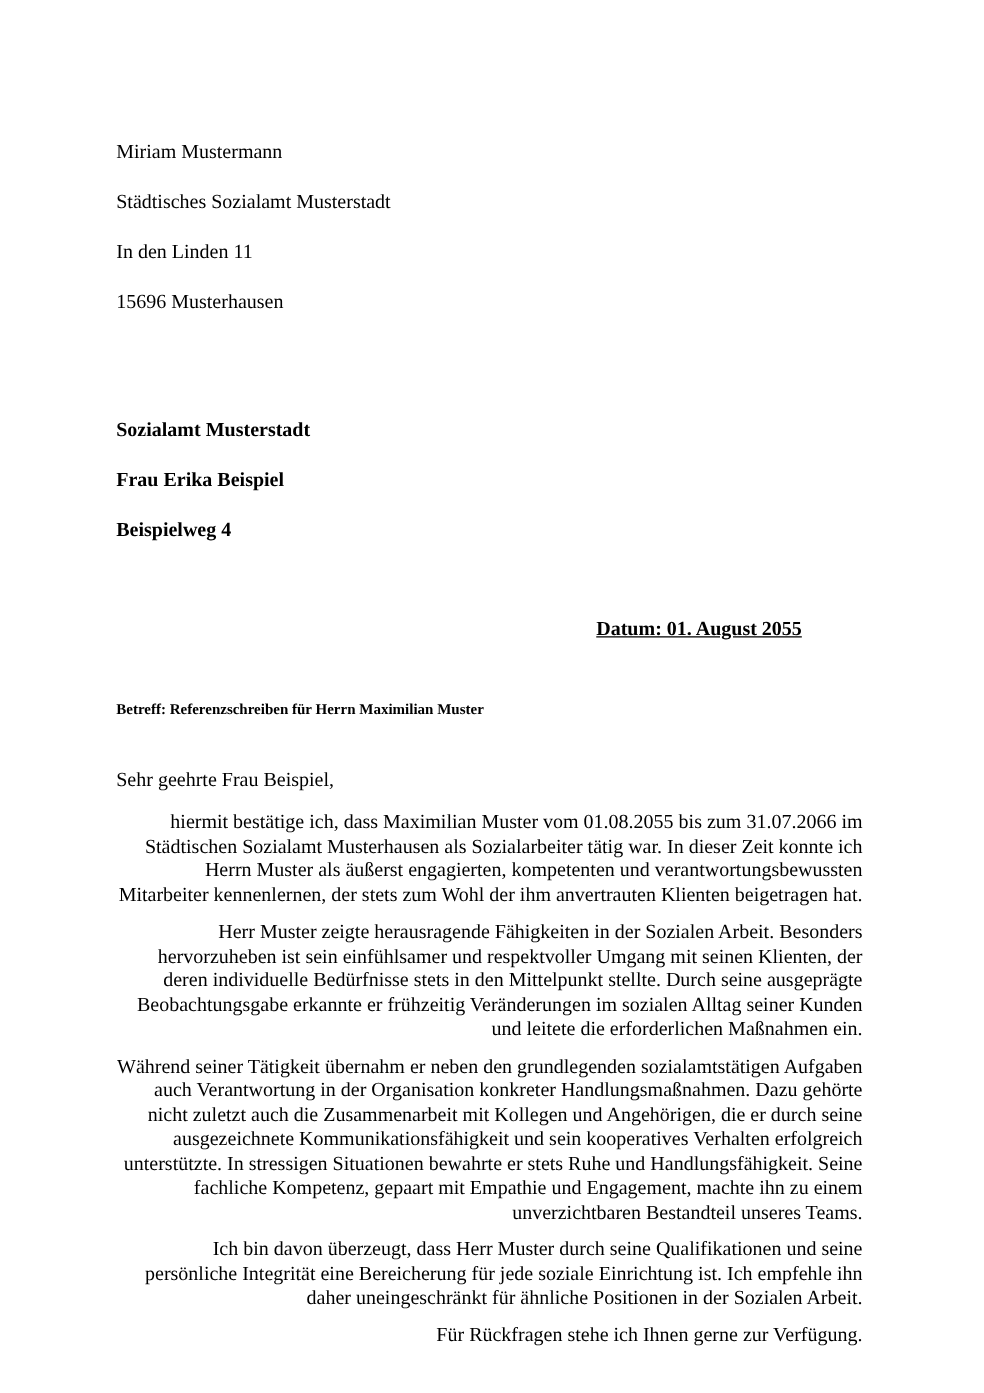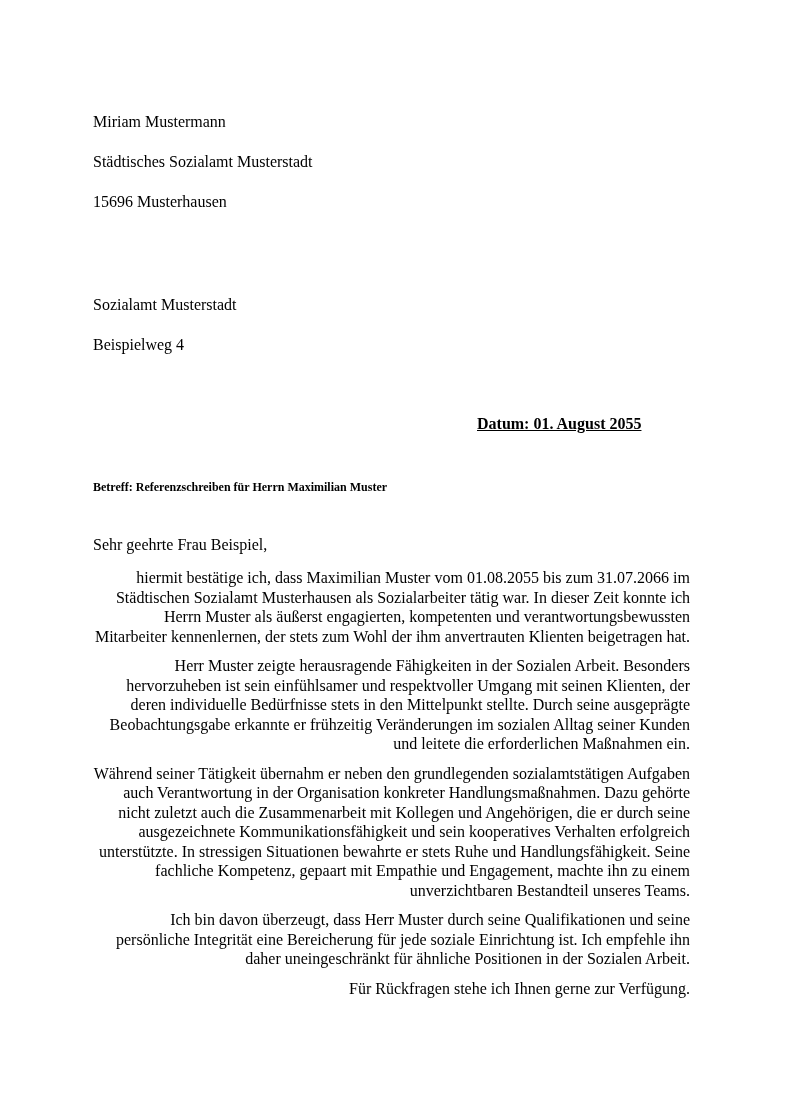--- a/index.html
+++ b/index.html
@@ -27,20 +27,21 @@
     white-space: pre-line;
   }
   .address-line {
     display: block;
   }
   .sender-block {
     margin-bottom: 43px;
   }
   .recipient-block {
     margin-bottom: 39px;
+    font-weight: bold;
   }
   .date-line {
     font-size: 16px;
     line-height: 20px;
     font-weight: bold;
     margin-left: 384px;
     margin-bottom: 43px;
     white-space: nowrap;
     text-decoration: underline;
   }
@@ -63,25 +64,27 @@
   }
 </style>
 </head>
 <body>
 
 <div class="page">
 
   <div class="address-block sender-block">
     <span class="address-line">Miriam Mustermann</span>
     <span class="address-line">Städtisches Sozialamt Musterstadt</span>
+    <span class="address-line">In den Linden 11</span>
     <span class="address-line">15696 Musterhausen</span>
   </div>
 
   <div class="address-block recipient-block">
     <span class="address-line">Sozialamt Musterstadt</span>
+    <span class="address-line">Frau Erika Beispiel</span>
     <span class="address-line">Beispielweg 4</span>
   </div>
 
   <div class="date-line">Datum: 01. August 2055</div>
 
   <div class="subject-line">Betreff: Referenzschreiben für Herrn Maximilian Muster</div>
 
   <p class="salutation">Sehr geehrte Frau Beispiel,</p>
 
   <p class="body-paragraph">hiermit bestätige ich, dass Maximilian Muster vom 01.08.2055 bis zum 31.07.2066 im Städtischen Sozialamt Musterhausen als Sozialarbeiter tätig war. In dieser Zeit konnte ich Herrn Muster als äußerst engagierten, kompetenten und verantwortungsbewussten Mitarbeiter kennenlernen, der stets zum Wohl der ihm anvertrauten Klienten beigetragen hat.</p>

